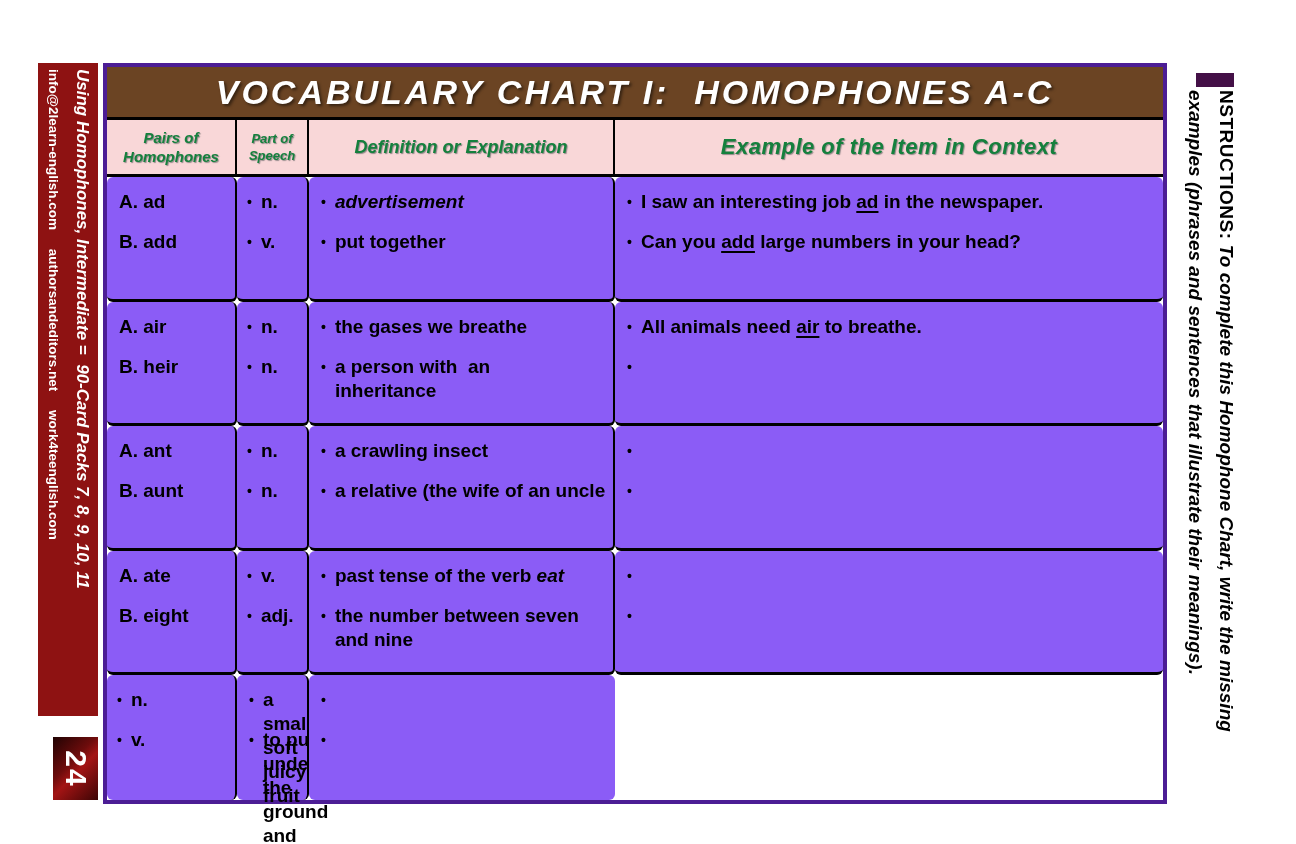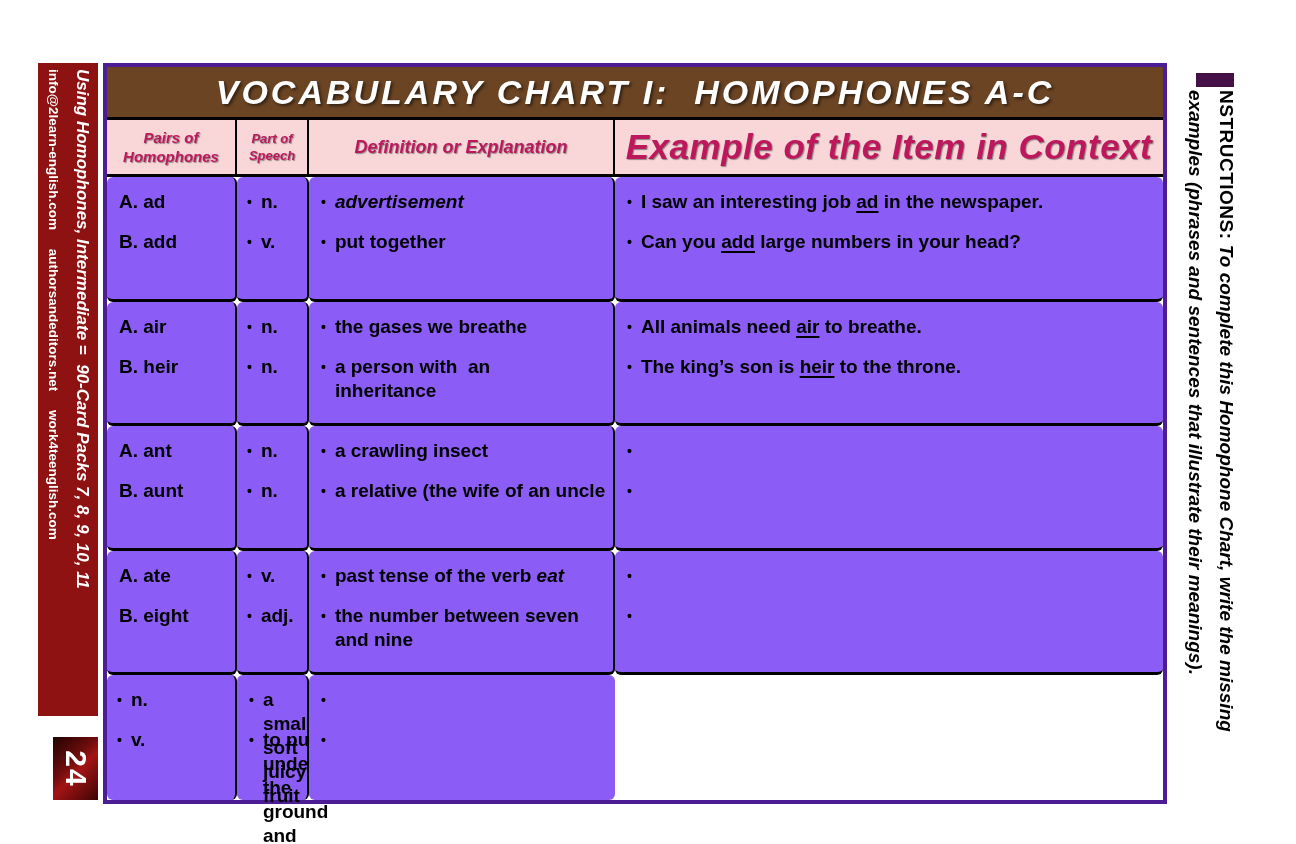--- a/index.html
+++ b/index.html
@@ -65,28 +65,28 @@
     grid-column:1/-1;
     background:#6b4423;border-bottom:3px solid #000;
     color:#fff;font-weight:bold;font-style:italic;font-size:34px;
     letter-spacing:3px;white-space:pre;
     display:flex;align-items:center;justify-content:center;
     text-shadow:2px 2px 3px rgba(0,0,0,.5);
   }
   .hcell{
     background:#f9d7d8;border-bottom:3px solid #000;
     display:flex;flex-direction:column;align-items:center;justify-content:center;
-    color:#be185d;font-weight:bold;font-style:italic;
+    color:#15803d;font-weight:bold;font-style:italic;
     text-shadow:1px 1px 1px rgba(110,110,110,.75);
     text-align:center;
   }
   .hc1{font-size:15px;line-height:19px;}
   .hc2{font-size:13px;line-height:17px;}
   .hc3{font-size:18px;}
-  .hc4{font-size:35px;letter-spacing:.5px;}
+  .hc4{font-size:22px;letter-spacing:.5px;}
   .rb{border-right:2px solid #000;}
   .cell{
     position:relative;background:#8b5cf6;
     border-bottom:3px solid #000;
     font-weight:bold;font-size:19px;color:#000;border-radius:6px;
   }
   .bottom{border-bottom:none;}
   .entry{position:absolute;right:6px;display:flex;align-items:flex-start;}
   .ea{top:13px}
   .eb{top:53px}
@@ -198,21 +198,20 @@
 inheritance</span><span class="em"></span><span></span></span>
       </div>
   </div>
   <div class="cell">
     <div class="entry ea p12">
         <span class="blt">•</span>
         <span class="txt"><span>All animals need </span><span class="u">air</span><span> to breathe.</span></span>
       </div>
     <div class="entry eb p12">
         <span class="blt">•</span>
-        <span class="txt"><span>The king’s son is </span><span class="u">heir</span><span> to the throne.</span></span>
       </div>
   </div>
 
   <div class="cell rb">
     <div class="entry ea p12">
         <span class="txt">A. ant</span>
       </div>
     <div class="entry eb p12">
         <span class="txt">B. aunt</span>
       </div>

